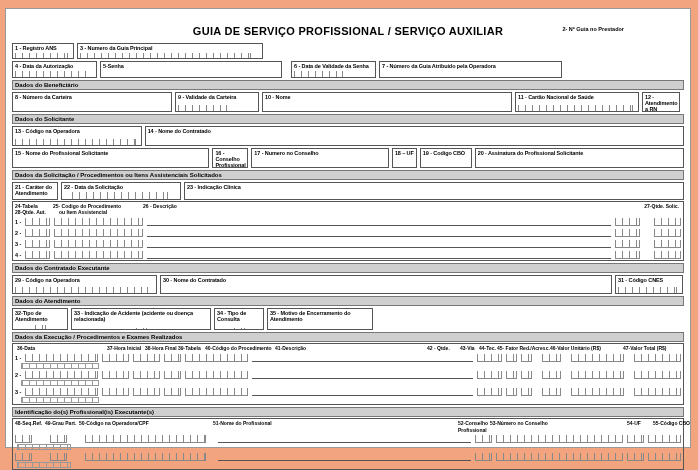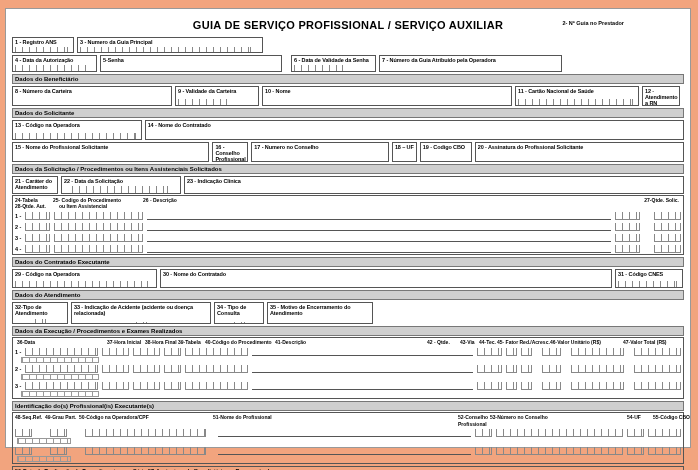--- a/index.html
+++ b/index.html
@@ -1,18 +1,18 @@
 <!DOCTYPE html>
 <html><head>
 <meta charset="utf-8">
 <style>
   html,body{margin:0;padding:0;}
   body{width:698px;height:470px;overflow:hidden;background:#f2a47e;font-family:"Liberation Sans",sans-serif;color:#000;}
   .page{position:absolute;left:5px;top:8px;width:686px;height:440px;background:#fff;border:1px solid #999;box-sizing:border-box;padding:2px 6px;}
-  .titlebar{position:relative;height:24px;}
+  .titlebar{position:relative;height:24px;margin-top:6px;}
   .title{position:absolute;left:0;right:0;top:8px;text-align:center;font-size:11px;font-weight:bold;letter-spacing:.3px;}
   .guia-prest{position:absolute;right:60px;top:9px;font-size:5.5px;font-weight:bold;white-space:nowrap;}
   .row{display:flex;gap:3px;margin-top:2px;align-items:stretch;}
   .fb{border:1px solid #555;background:#fff;box-sizing:border-box;padding:1px 2px;position:relative;overflow:hidden;}
   .lbl{display:block;font-size:5.5px;line-height:6px;font-weight:bold;letter-spacing:-.1px;}
   .comb{height:7px;border-bottom:1px solid #888;border-right:1px solid #888;
         background:repeating-linear-gradient(90deg,#888 0,#888 1px,transparent 1px,transparent 7px);}
   .boxes{height:6px;border:1px solid #999;box-sizing:border-box;
         background:repeating-linear-gradient(90deg,#999 0,#999 1px,transparent 1px,transparent 7px);}
   .mt{margin-top:2px;}

